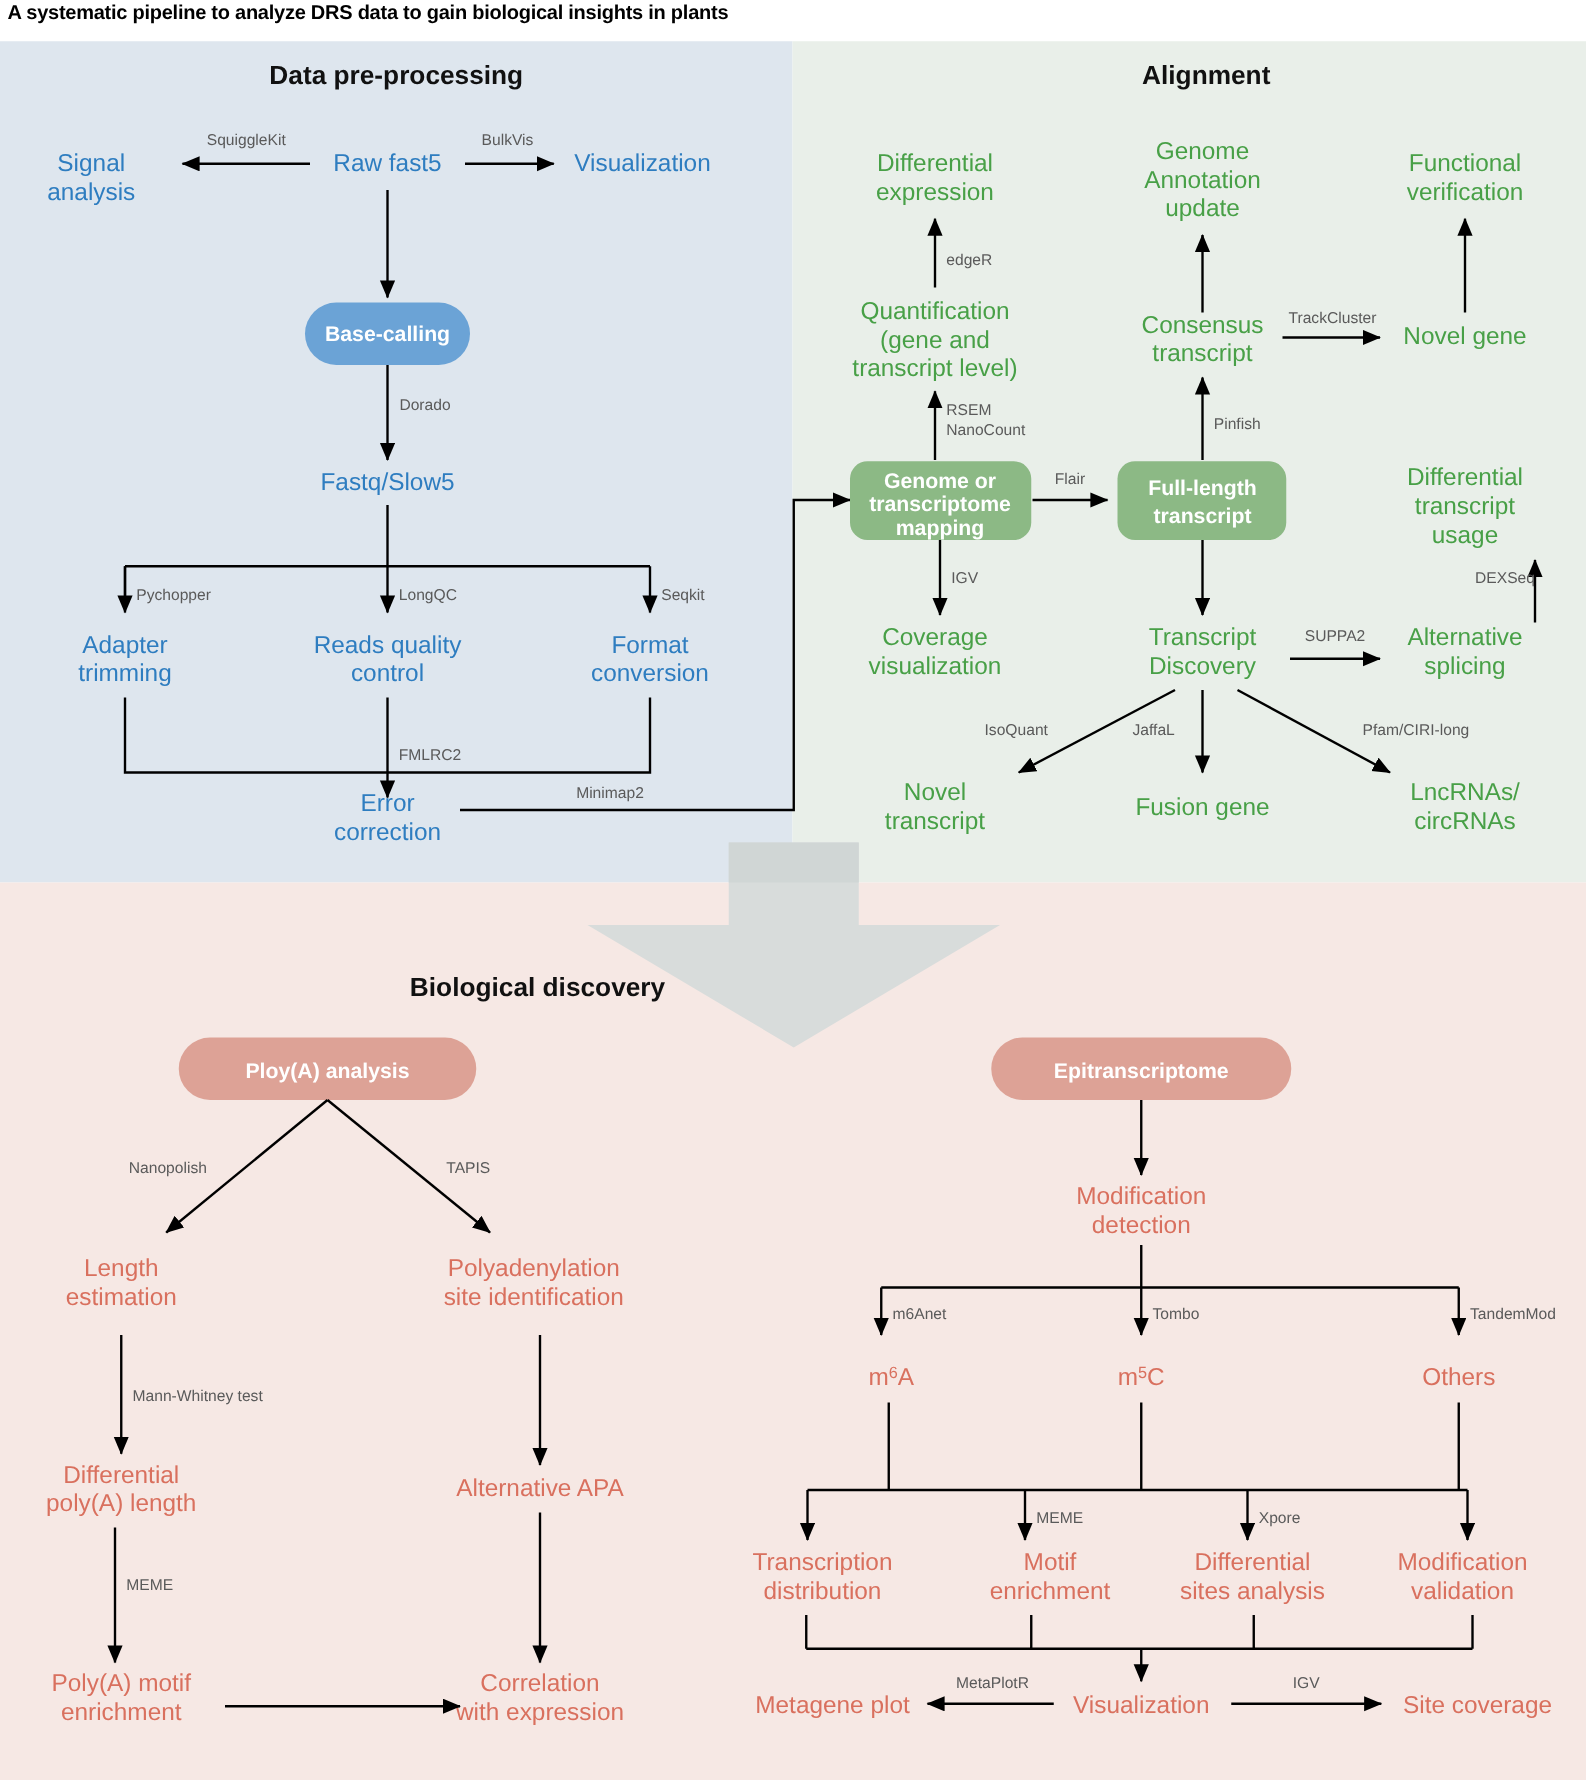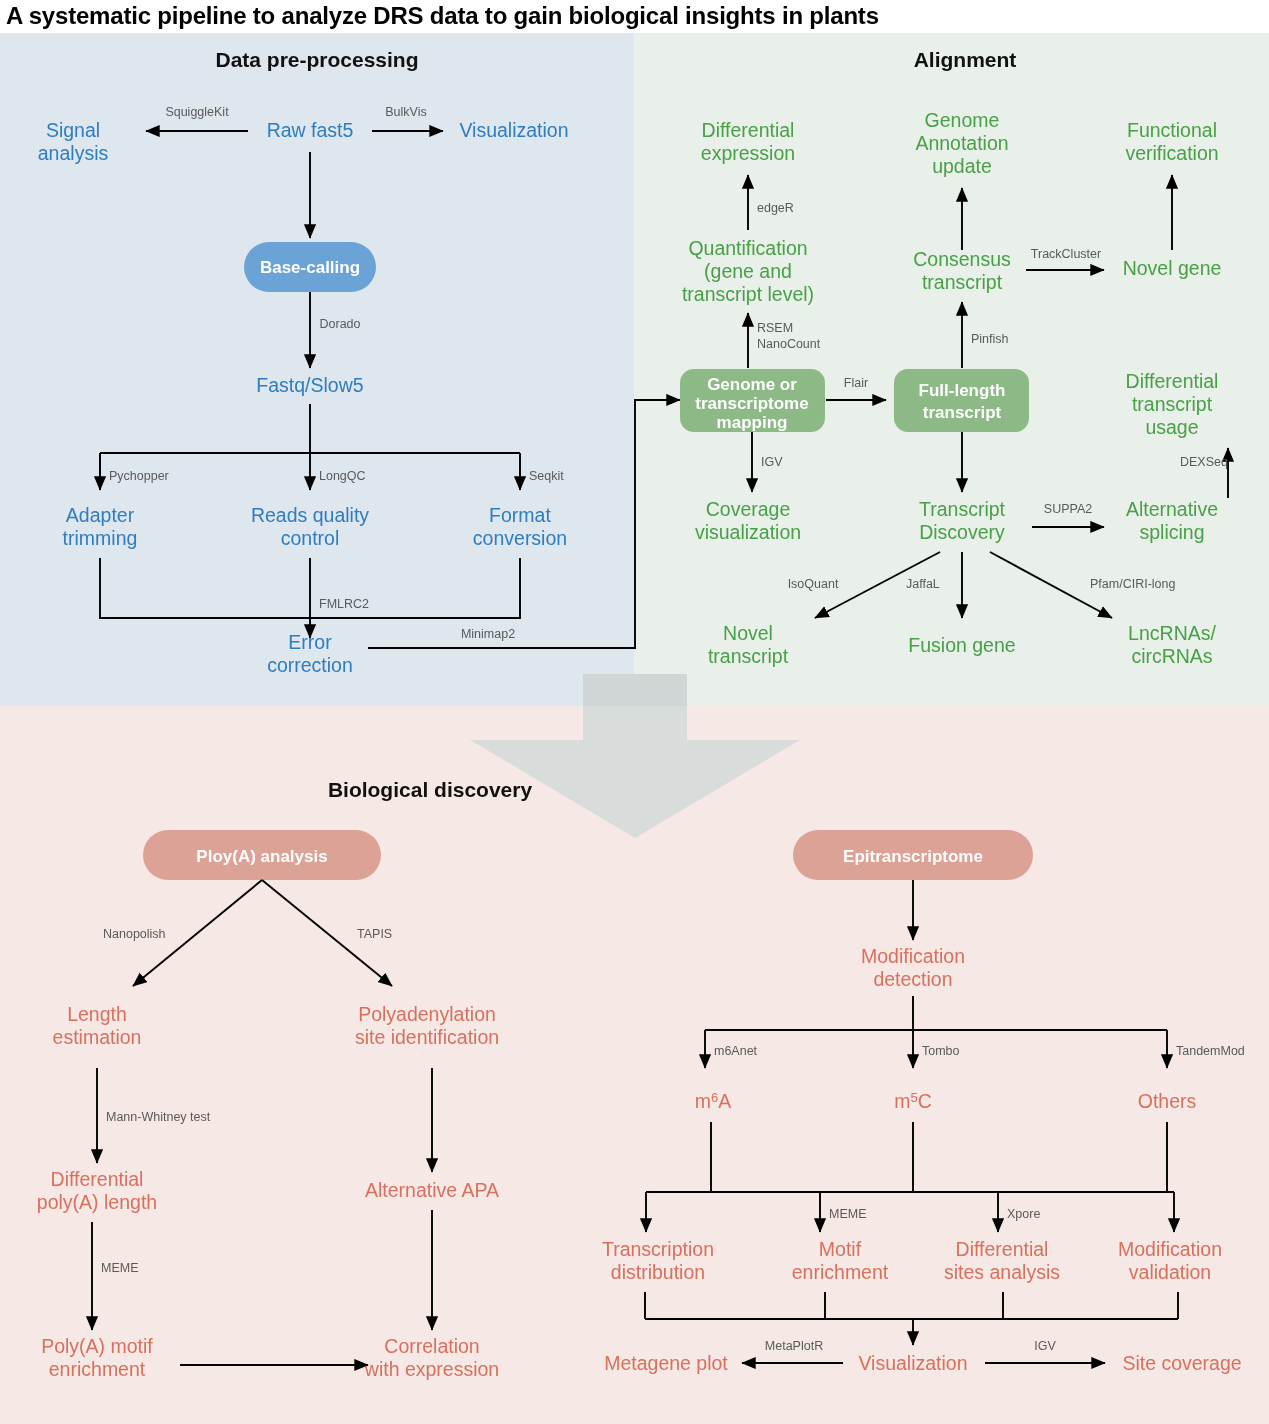--- a/index.html
+++ b/index.html
@@ -1,20 +1,20 @@
 <!DOCTYPE html>
 <html><head>
 <meta charset="utf-8">
 <style>
   html,body{margin:0;padding:0;background:#ffffff;}
   body{width:1269px;height:1424px;font-family:"Liberation Sans",sans-serif;overflow:hidden;}
   #root{position:relative;width:1269px;height:1424px;}
   .title{
     position:absolute;left:6px;top:2px;width:1100px;height:30px;
-    font-size:24px;font-weight:bold;color:#000;letter-spacing:-0.2px;
+    font-size:16px;font-weight:bold;color:#000;letter-spacing:-0.2px;
     font-family:"Liberation Sans",sans-serif;white-space:nowrap;
   }
   svg{position:absolute;left:0;top:0;}
   .sec-title{font-size:21px;font-weight:bold;fill:#111;text-anchor:middle;}
   .nd{font-size:19.5px;text-anchor:middle;}
   .nd.blue{fill:#2E7DC0;}
   .nd.green{fill:#48A047;}
   .nd.red{fill:#D9705E;}
   .pill-lab{font-size:17px;font-weight:bold;fill:#ffffff;text-anchor:middle;}
   .tool{font-size:12.5px;fill:#5A5A5A;text-anchor:start;font-family:"Liberation Sans",sans-serif;}

